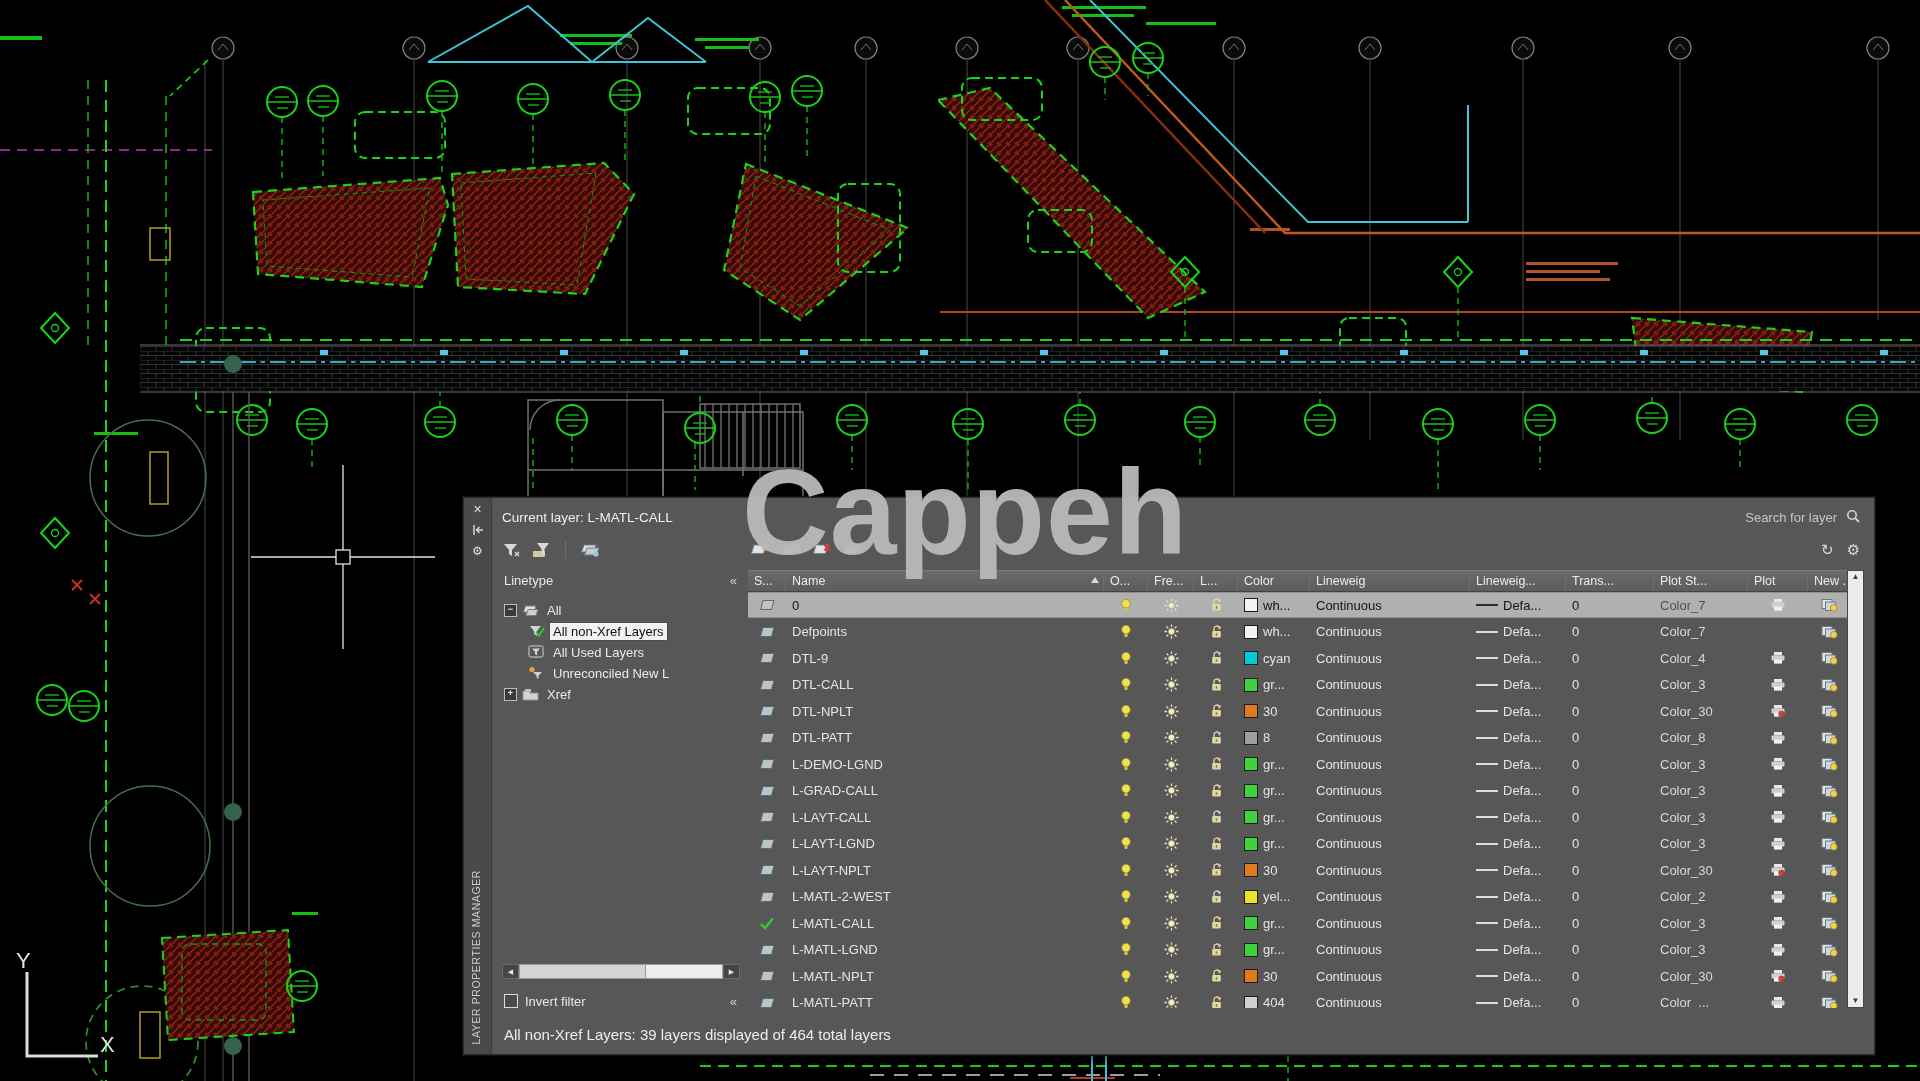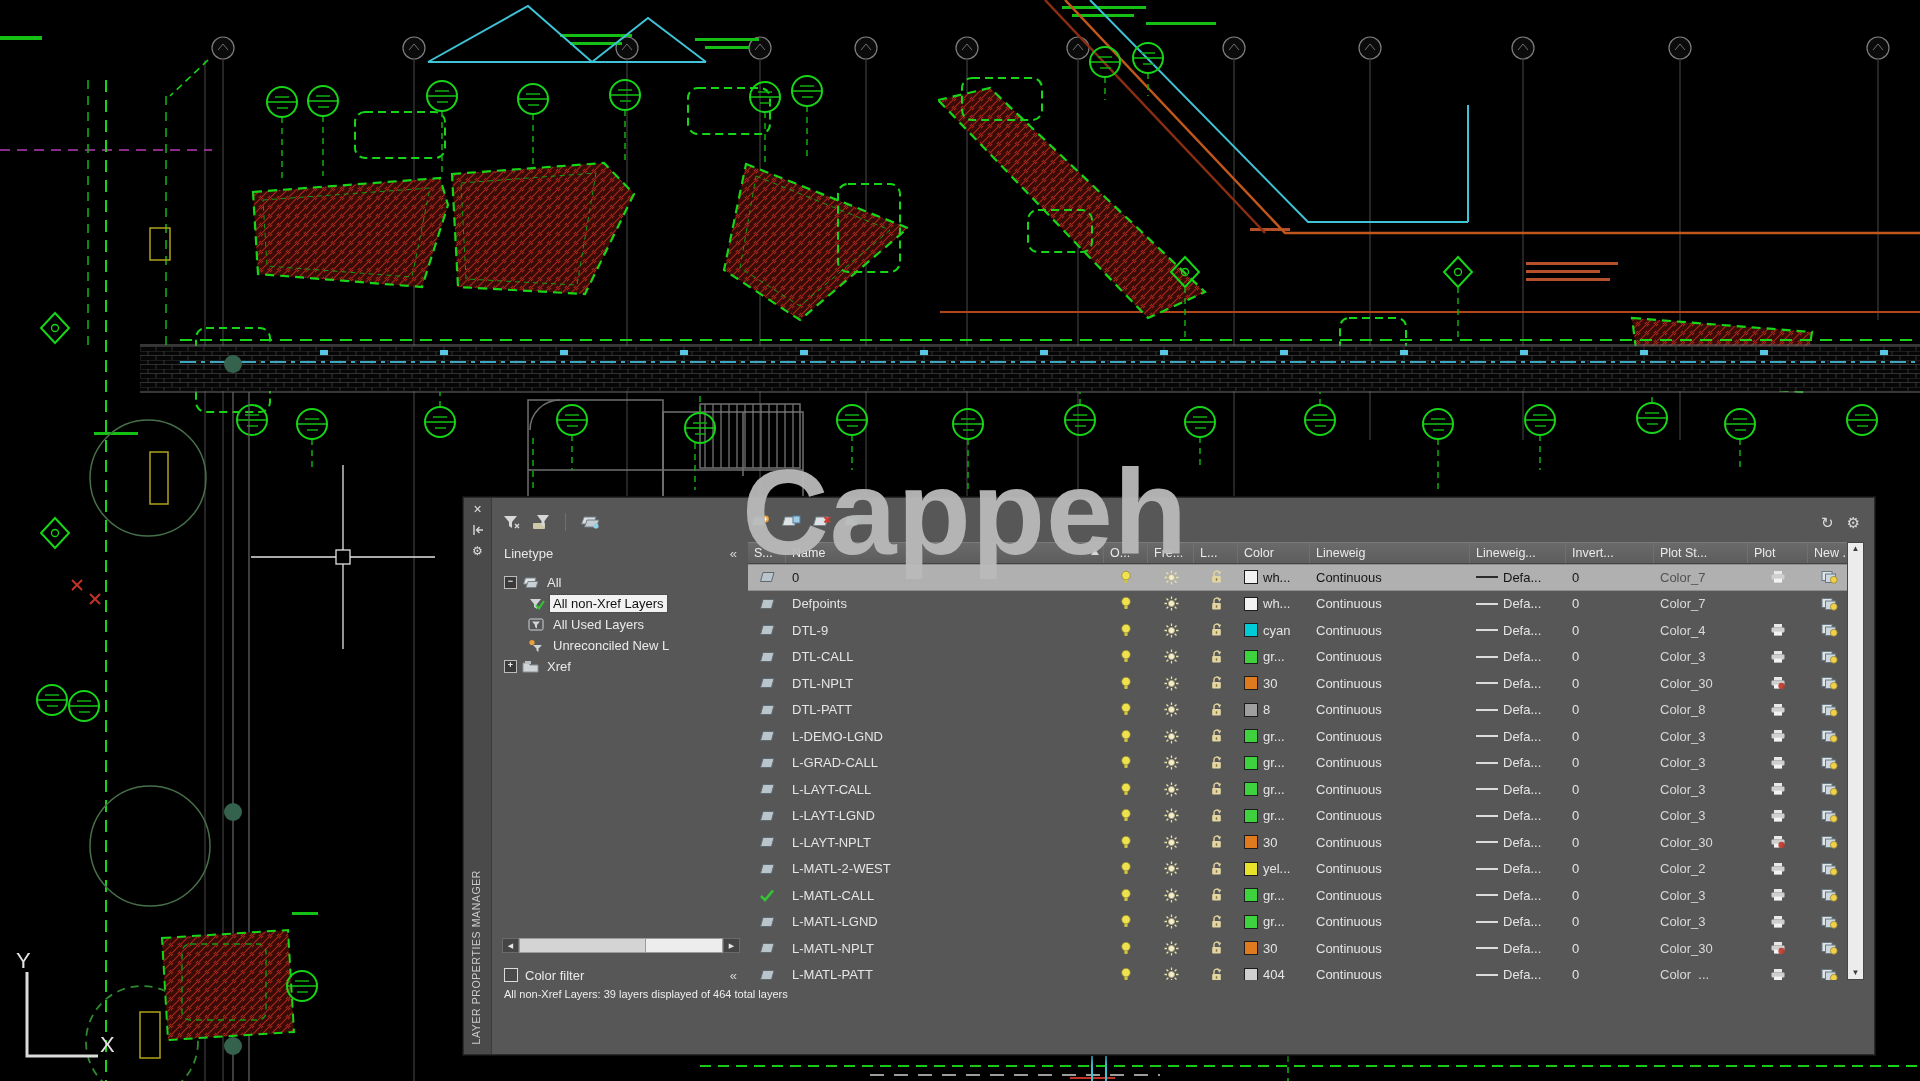--- a/index.html
+++ b/index.html
@@ -56,21 +56,21 @@
   .cell{padding:0 4px 0 6px;box-sizing:border-box;white-space:nowrap;overflow:hidden;flex:none;display:flex;align-items:center;gap:5px;}
   .cell.c{justify-content:center;padding:0;}
   .swatch{width:12px;height:12px;border:1px solid #1c1c1c;flex:none;}
   .lwline{width:22px;height:2px;background:#dcdcdc;flex:none;}
   .row.selected .lwline{background:#2b2b2b;}
   .ps{color:#d9d9d9;}
   .row.selected .ps{color:#525252;}
   .vscroll{position:absolute;right:0;top:0;width:17px;height:438px;background:#ececec;border:1px solid #474747;
            box-sizing:border-box;display:flex;flex-direction:column;justify-content:space-between;align-items:center;padding:1px 0;}
   .varrow{color:#3d3d3d;font-size:8px;line-height:10px;}
-  .status{height:40px;display:flex;align-items:flex-start;color:#ededed;font-size:11px;padding-left:2px;}
+  .status{height:40px;display:flex;align-items:center;color:#ededed;font-size:15px;padding-left:2px;}
   
   .watermark{position:absolute;left:742px;top:452px;z-index:60;font-size:120px;font-weight:bold;line-height:1;
              color:#bababa;opacity:.95;letter-spacing:1px;pointer-events:none;}
 </style>
 </head>
 <body>
 
 <svg id="cad" width="1920" height="1081" viewBox="0 0 1920 1081">
   <defs>
     <pattern id="redh" width="9" height="9" patternUnits="userSpaceOnUse">
@@ -301,20 +301,32 @@
     <div class="tb-btn">
       <svg width="12" height="12" viewBox="0 0 12 12">
           <path d="M2 1 V11 M4.5 6 H11 M7.5 3 L4.5 6 L7.5 9" stroke="#d8d8d8" stroke-width="1.4" fill="none"></path>
         </svg>
     </div>
     <div class="tb-btn" style="font-size:12px;">⚙</div>
     <div class="tb-title">LAYER PROPERTIES MANAGER</div>
   </div>
 
   <div class="main">
+    <div class="row1">
+      <span>Current layer: L-MATL-CALL</span>
+      <span class="search">
+        <span>Search for layer</span>
+        <span>
+          <svg width="14" height="14" viewBox="0 0 14 14">
+              <circle cx="6" cy="6" r="4.2" fill="none" stroke="#d2d2d2" stroke-width="1.6"></circle>
+              <path d="M9.2 9.2 L13 13" stroke="#d2d2d2" stroke-width="1.8"></path>
+            </svg>
+        </span>
+      </span>
+    </div>
 
     <div class="toolbar">
       <div class="tgroup" id="tbLeft">
           <span class="tbtn">
             <svg width="19" height="16" viewBox="0 0 19 16">
               <path d="M2 2 H15 L10 8 V14 L7 12 V8 Z" fill="#d8d8d8"></path>
               <path d="M13 10 L17 14 M17 10 L13 14" stroke="#d8d8d8" stroke-width="1.4"></path>
             </svg>
           </span>
           <span class="tbtn">
@@ -426,36 +438,36 @@
           </div>
         <div class="hscroll">
           <div class="sbtn">◀</div>
           <div class="strack">
               <div class="sthumb"></div>
             </div>
           <div class="sbtn">▶</div>
         </div>
         <div class="invert">
           <span class="cbx"></span>
-          <span>Color filter</span>
+          <span>Invert filter</span>
           <span class="chev">«</span>
         </div>
       </div>
 
       <div class="list">
         <div class="lhead" id="listHead">
             <div class="hcell" style="width:38px">S...</div>
             <div class="hcell" style="width:318px">Name<span class="sort"></span></div>
             <div class="hcell" style="width:44px">O...</div>
             <div class="hcell" style="width:46px">Fre...</div>
             <div class="hcell" style="width:44px">L...</div>
             <div class="hcell" style="width:72px">Color</div>
             <div class="hcell" style="width:160px">Lineweig</div>
             <div class="hcell" style="width:96px">Lineweig...</div>
-            <div class="hcell" style="width:88px">Invert...</div>
+            <div class="hcell" style="width:88px">Trans...</div>
             <div class="hcell" style="width:94px">Plot St...</div>
             <div class="hcell" style="width:60px">Plot</div>
             <div class="hcell" style="width:42px">New ...</div>
           </div>
         <div class="rows" id="listRows">
             <div class="row selected">
               <div class="cell c" style="width:38px">
                 <span style="display:flex">
                   <svg width="16" height="12" viewBox="0 0 16 12">
                     <path d="M4 1.5 L15 1.5 L12.5 10.5 L1.5 10.5 Z" fill="#b9c4cb" stroke="#5d6a72" stroke-width="1"></path>

